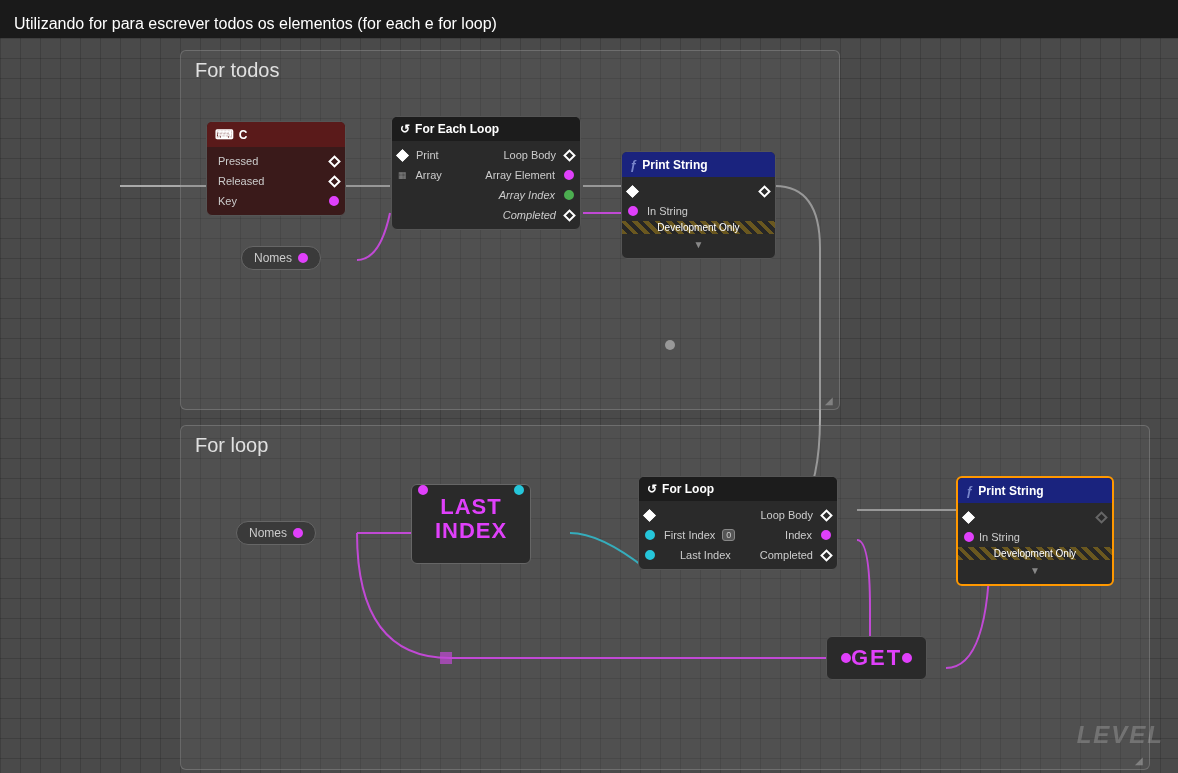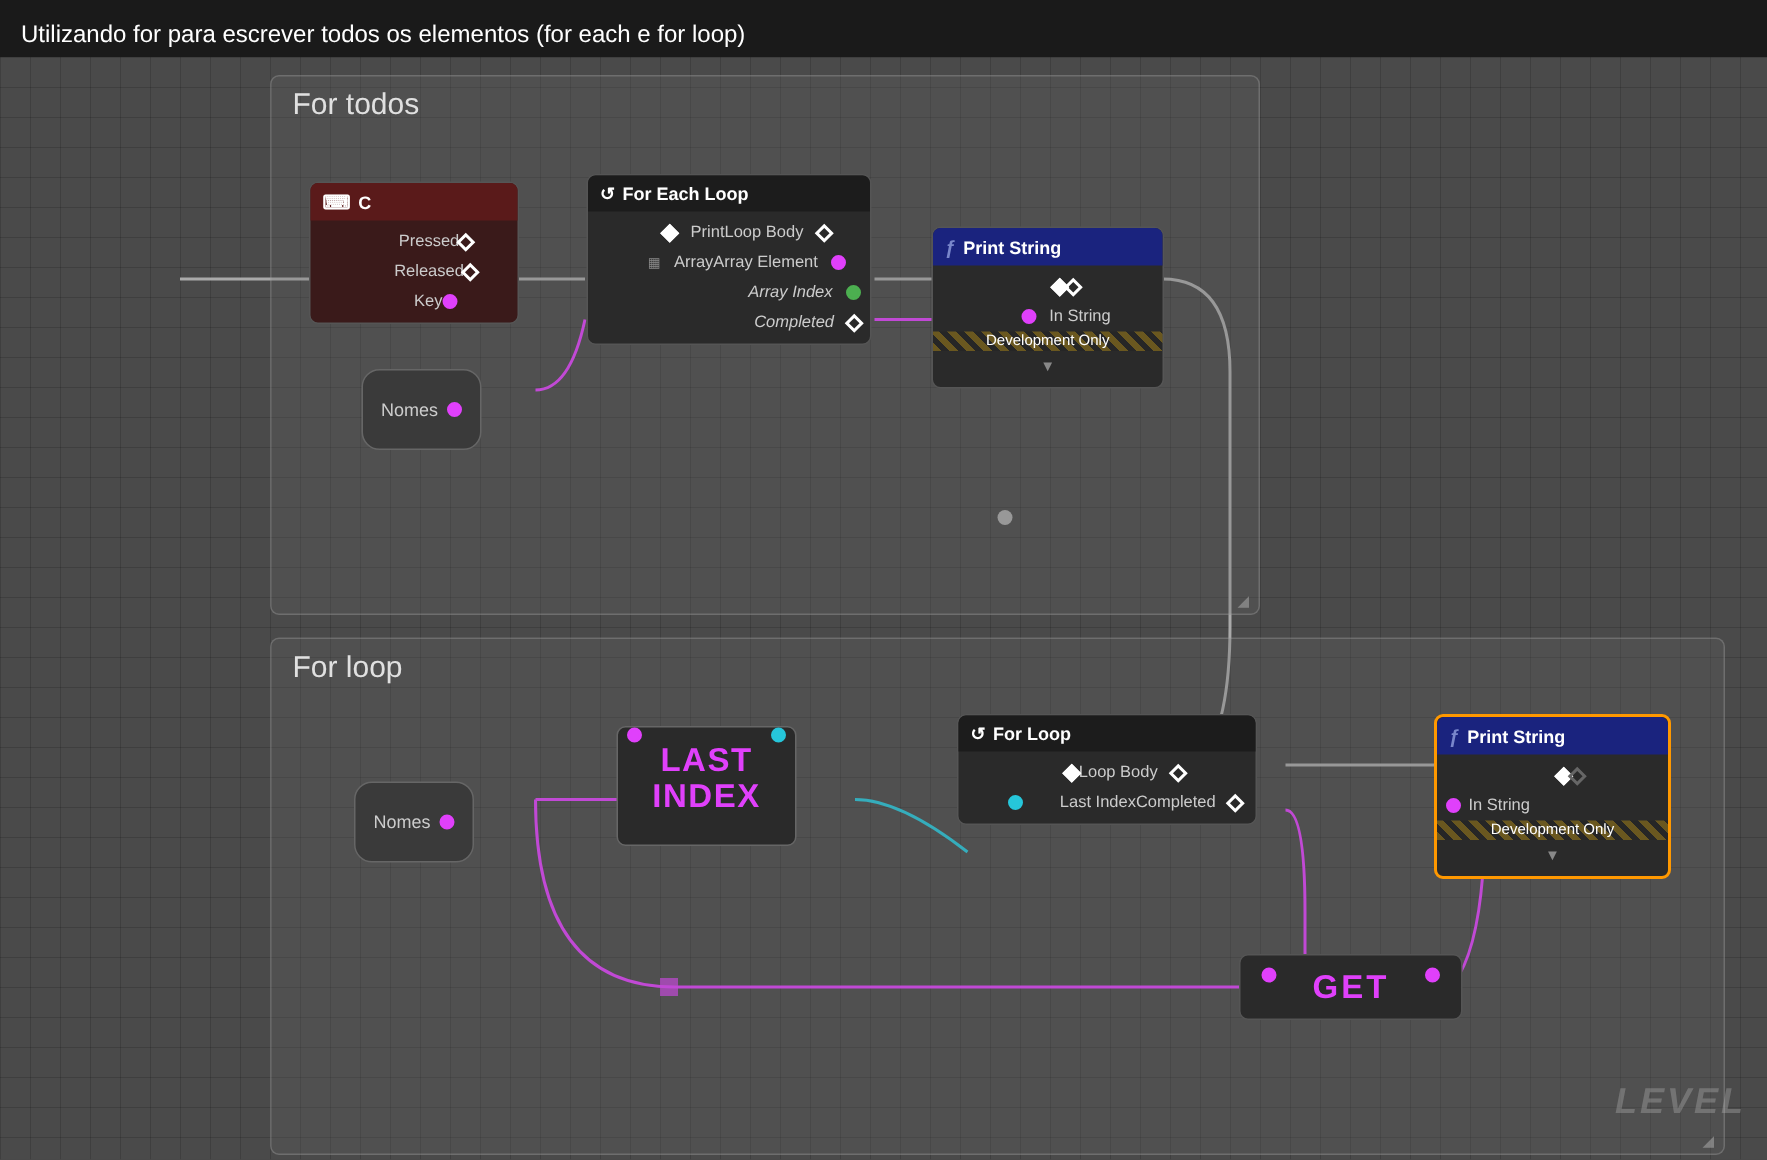--- a/index.html
+++ b/index.html
@@ -79,21 +79,21 @@
       color: #ccc;
     }
 
     .node-row {
       display: flex;
       align-items: center;
       padding: 2px 6px;
       min-height: 20px;
     }
     .node-row.right { justify-content: flex-end; font-style: italic; }
-    .node-row.split { justify-content: center; margin-left: 24px; }
+    .node-row.split { justify-content: space-between; }
 
     
     .pin {
       width: 10px;
       height: 10px;
       border-radius: 50%;
       border: 2px solid #888;
       display: inline-block;
       flex-shrink: 0;
     }
@@ -153,38 +153,38 @@
       line-height: 1.1;
       letter-spacing: 1px;
     }
 
     
     .nomes-pill {
       position: absolute;
       background: #3a3a3a;
       border: 1px solid #666;
       border-radius: 12px;
-      padding: 19px 12px;
+      padding: 4px 12px;
       color: #ccc;
       font-size: 12px;
       display: flex;
       align-items: center;
       gap: 6px;
     }
 
     
     .get-node {
       position: absolute;
       background: #2a2a2a;
       border-radius: 6px;
       border: 1px solid #555;
       padding: 8px 14px;
       display: flex;
-      align-items: flex-start;
-      gap: 24px;
+      align-items: center;
+      gap: 0;
     }
     .get-text {
       color: #e040fb;
       font-size: 22px;
       font-weight: 900;
       letter-spacing: 2px;
     }
 
     
     .connections-svg {
@@ -413,20 +413,31 @@
         <div class="node-row split">
           <div style="display:flex;align-items:center;gap:4px;">
             <span class="pin exec filled"></span>
           </div>
           <div style="display:flex;align-items:center;gap:4px;">
             <span class="pin-label right">Loop Body</span>
             <span class="pin exec"></span>
           </div>
         </div>
         <div class="node-row split">
+          <div style="display:flex;align-items:center;gap:4px;">
+            <span class="pin teal"></span>
+            <span class="pin-label left">First Index</span>
+            <span class="index-badge">0</span>
+          </div>
+          <div style="display:flex;align-items:center;gap:4px;">
+            <span class="pin-label right">Index</span>
+            <span class="pin pink"></span>
+          </div>
+        </div>
+        <div class="node-row split">
           <div style="display:flex;align-items:center;gap:20px;">
             <span class="pin teal"></span>
             <span class="pin-label left">Last Index</span>
           </div>
           <div style="display:flex;align-items:center;gap:4px;">
             <span class="pin-label right">Completed</span>
             <span class="pin exec"></span>
           </div>
         </div>
       </div>

